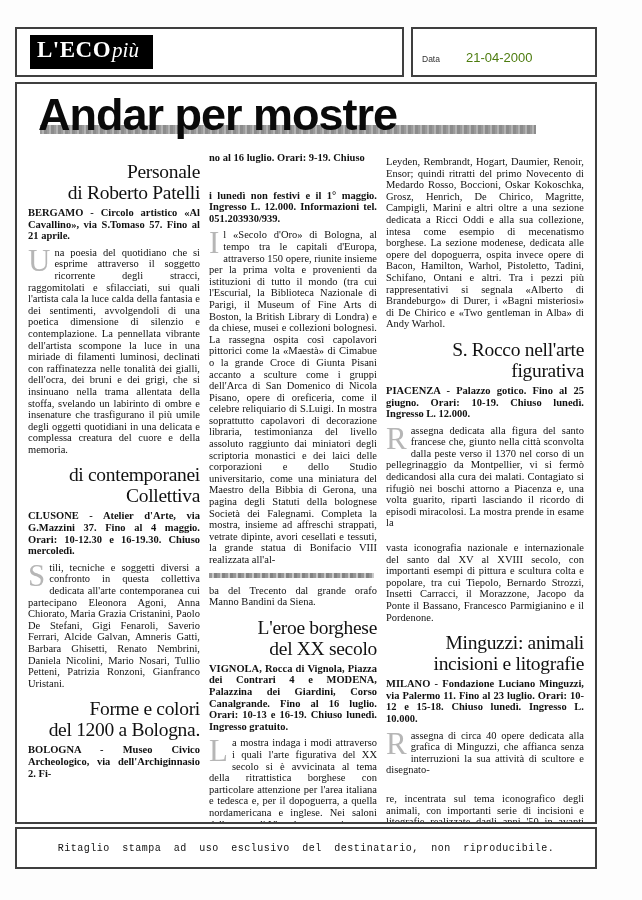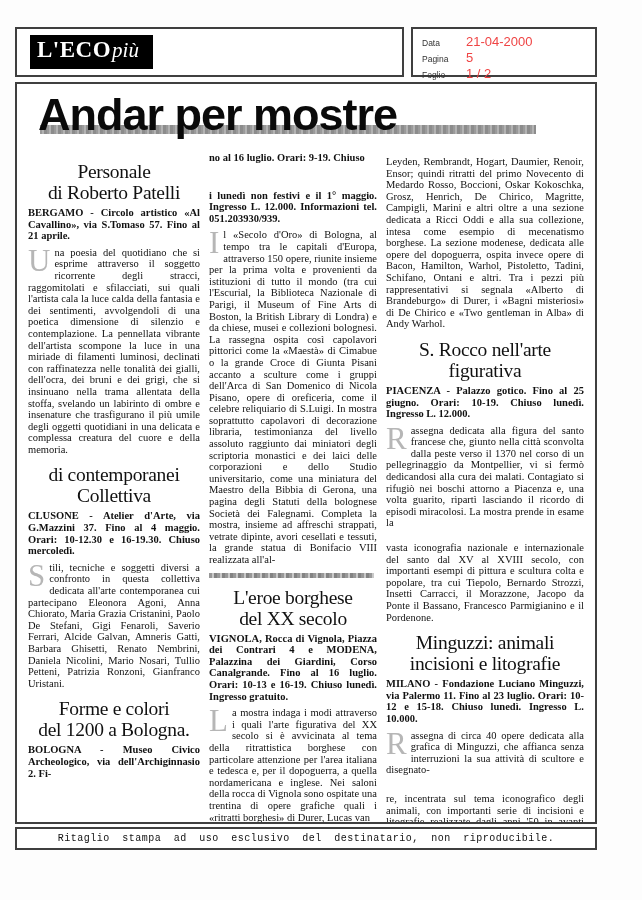--- a/index.html
+++ b/index.html
@@ -27,21 +27,21 @@
     white-space:nowrap;line-height:26px;
   }
   .logo-main{font-weight:bold;font-size:23px;letter-spacing:0.5px;font-family:"Liberation Serif",serif;}
   .logo-suffix{font-style:italic;font-size:21px;margin-left:1px;font-family:"Liberation Serif",serif;}
   .meta-box{
     width:186px;border:2px solid var(--border-dark);background:#fff;
     padding:4px 9px;font-family:"Liberation Sans",sans-serif;
   }
   .meta-row{display:flex;align-items:baseline;margin:1px 0;}
   .meta-label{width:44px;font-size:8.5px;color:#333;}
-  .meta-value{font-size:13px;color:#ef4444;}
+  .meta-value{font-size:13px;color:#4d7c0f;margin-top:16px;}
 
   
   .main-box{
     border:2px solid var(--border-dark);margin-top:5px;height:742px;
     padding:6px 11px 0;position:relative;overflow:hidden;background:#fff;
   }
   .headline-wrap{position:relative;height:52px;margin:2px 0 8px 10px;}
   .headline-band{
     position:absolute;left:2px;top:33px;width:496px;height:9px;
     background:repeating-linear-gradient(90deg,
@@ -57,39 +57,39 @@
   .col{overflow:hidden;text-align:justify;font-size:10.5px;line-height:11.6px;}
   .col-1{width:172px;}
   .col-2{width:168px;}
   .col-3{flex:1;}
 
   .intro-offset{margin-top:14px;}
   p{margin:4px 0 3px;}
   .venue{font-weight:bold;margin:0 0 5px;}
   .section-title{
     font-size:19.5px;line-height:21px;font-weight:normal;
-    letter-spacing:-0.3px;text-align:center;margin:9px 0 4px;
+    letter-spacing:-0.3px;text-align:right;margin:9px 0 4px;
   }
   .dropcap{
     float:left;font-size:31px;line-height:26px;
     padding:1px 4px 0 0;color:var(--dropcap-gray);
     font-family:"Liberation Serif",serif;
   }
   .col-divider{
     height:5px;margin:7px 3px 7px 0;
     background:repeating-linear-gradient(90deg,
       #989898 0 3px,#c9c9c9 3px 5px,#838383 5px 8px);
   }
   .gap-lg{height:21px;}
   .gap-sm{height:6px;}
   .gap-md{height:10px;}
 
   
   .footer-box{
-    border:2px solid var(--border-dark);margin-top:3px;height:23px;
+    border:2px solid var(--border-dark);margin-top:3px;height:42px;
     display:flex;align-items:center;justify-content:center;background:#fff;
   }
   .footer-text{
     font-family:"Liberation Mono","DejaVu Sans Mono",monospace;
     font-size:10px;letter-spacing:0.5px;word-spacing:6px;color:#111;
     white-space:nowrap;
   }
 </style>
 </head>
 <body>
@@ -148,20 +148,21 @@
         </div>
         <p class="venue">BOLOGNA - Museo Civico Archeologico, via dell'Archiginnasio 2. Fi-</p>
       </div>
 
       <div class="col col-2">
         <p class="venue">no al 16 luglio. Orari: 9-19. Chiuso</p>
         <div class="gap-lg"></div>
         <p class="venue">i lunedì non festivi e il 1° maggio. Ingresso L. 12.000. Informazioni tel. 051.203930/939.</p>
         <p><span class="dropcap">I</span><span>l «Secolo d'Oro» di Bologna, al tempo tra le capitali d'Europa, attraverso 150 opere, riunite insieme per la prima volta e provenienti da istituzioni di tutto il mondo (tra cui l'Escurial, la Biblioteca Nazionale di Parigi, il Museum of Fine Arts di Boston, la British Library di Londra) e da chiese, musei e collezioni bolognesi. La rassegna ospita così capolavori pittorici come la «Maestà» di Cimabue o la grande Croce di Giunta Pisani accanto a sculture come i gruppi dell'Arca di San Domenico di Nicola Pisano, opere di oreficeria, come il celebre reliquiario di S.Luigi. In mostra soprattutto capolavori di decorazione libraria, testimonianza del livello assoluto raggiunto dai miniatori degli scriptoria monastici e dei laici delle corporazioni e dello Studio universitario, come una miniatura del Maestro della Bibbia di Gerona, una pagina degli Statuti della bolognese Società dei Falegnami. Completa la mostra, insieme ad affreschi strappati, vetrate dipinte, avori cesellati e tessuti, la grande statua di Bonifacio VIII realizzata all'al-</span></p>
         <div class="col-divider"></div>
+        <p>ba del Trecento dal grande orafo Manno Bandini da Siena.</p>
 
         <div class="section-title">
           <div>L'eroe borghese</div>
           <div>del XX secolo</div>
         </div>
         <p class="venue">VIGNOLA, Rocca di Vignola, Piazza dei Contrari 4 e MODENA, Palazzina dei Giardini, Corso Canalgrande. Fino al 16 luglio. Orari: 10-13 e 16-19. Chiuso lunedì. Ingresso gratuito.</p>
         <p><span class="dropcap">L</span><span>a mostra indaga i modi attraverso i quali l'arte figurativa del XX secolo si è avvicinata al tema della ritrattistica borghese con particolare attenzione per l'area italiana e tedesca e, per il dopoguerra, a quella nordamericana e inglese. Nei saloni della rocca di Vignola sono ospitate una trentina di opere grafiche quali i «ritratti borghesi» di Durer, Lucas van</span></p>
       </div>
 
       <div class="col col-3">

